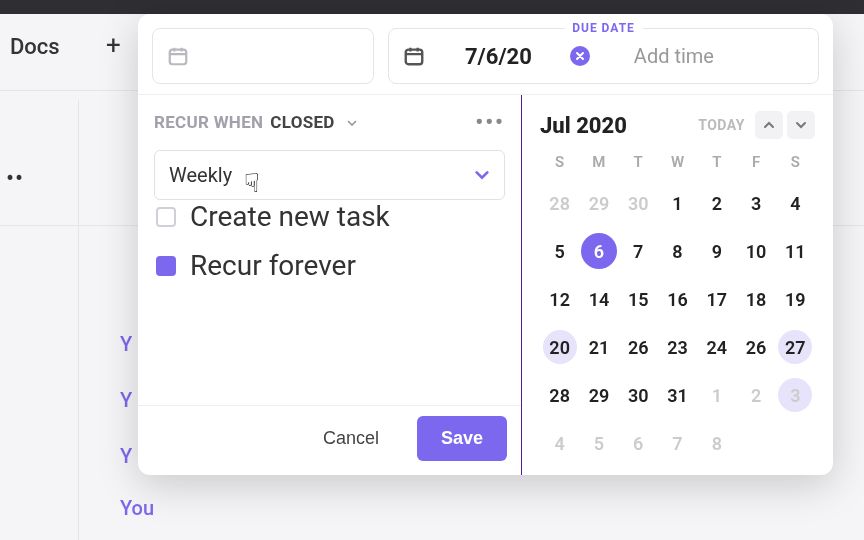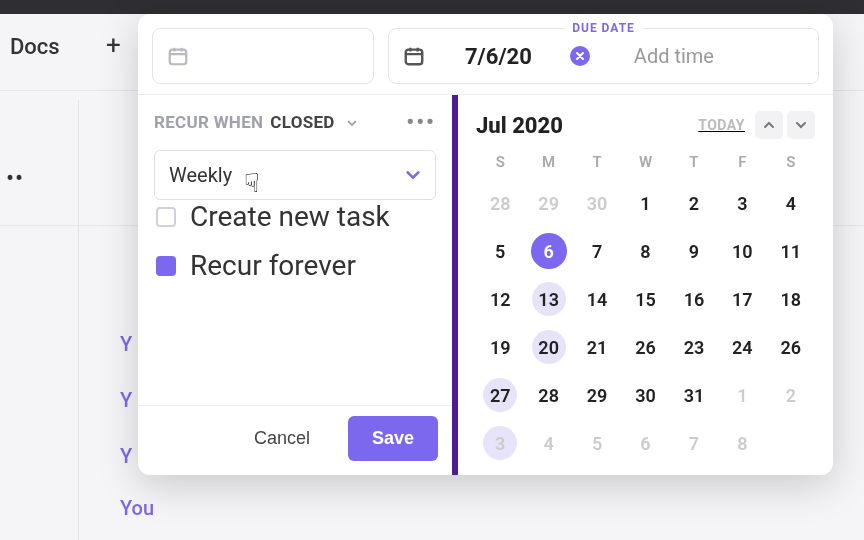--- a/index.html
+++ b/index.html
@@ -133,22 +133,22 @@
   .add-time {
     margin-left: 18px;
     color: #999;
     font-size: 20px;
   }
   .main-split {
     display: flex;
     border-top: 1px solid #eee;
   }
   .left-pane {
-    width: 320px;
-    border-right: 6px solid #4c1d95;
+    width: 384px;
+    border-right: 1px solid #4c1d95;
     padding: 14px 16px;
     position: relative;
   }
   .recur-header {
     display: flex;
     align-items: center;
     justify-content: space-between;
     margin-bottom: 16px;
   }
   .recur-label {
@@ -220,21 +220,20 @@
   }
   .month-title {
     font-size: 22px;
     font-weight: 800;
     color: #222;
   }
   .cal-nav {
     display: flex;
     align-items: center;
     gap: 4px;
-    text-decoration: underline;
   }
   .today-btn {
     font-size: 14px;
     font-weight: 700;
     color: #bbb;
     letter-spacing: 0.5px;
     padding: 4px 6px;
   }
   .nav-btn {
     width: 28px; height: 28px;
@@ -470,23 +469,20 @@
           </div>
           <div class="day">
             <span>10</span>
           </div>
           <div class="day">
             <span>11</span>
           </div>
           <div class="day">
             <span>12</span>
           </div>
-          <div class="day sel">
-            <span>13</span>
-          </div>
           <div class="day">
             <span>14</span>
           </div>
           <div class="day">
             <span>15</span>
           </div>
           <div class="day">
             <span>16</span>
           </div>
           <div class="day">

